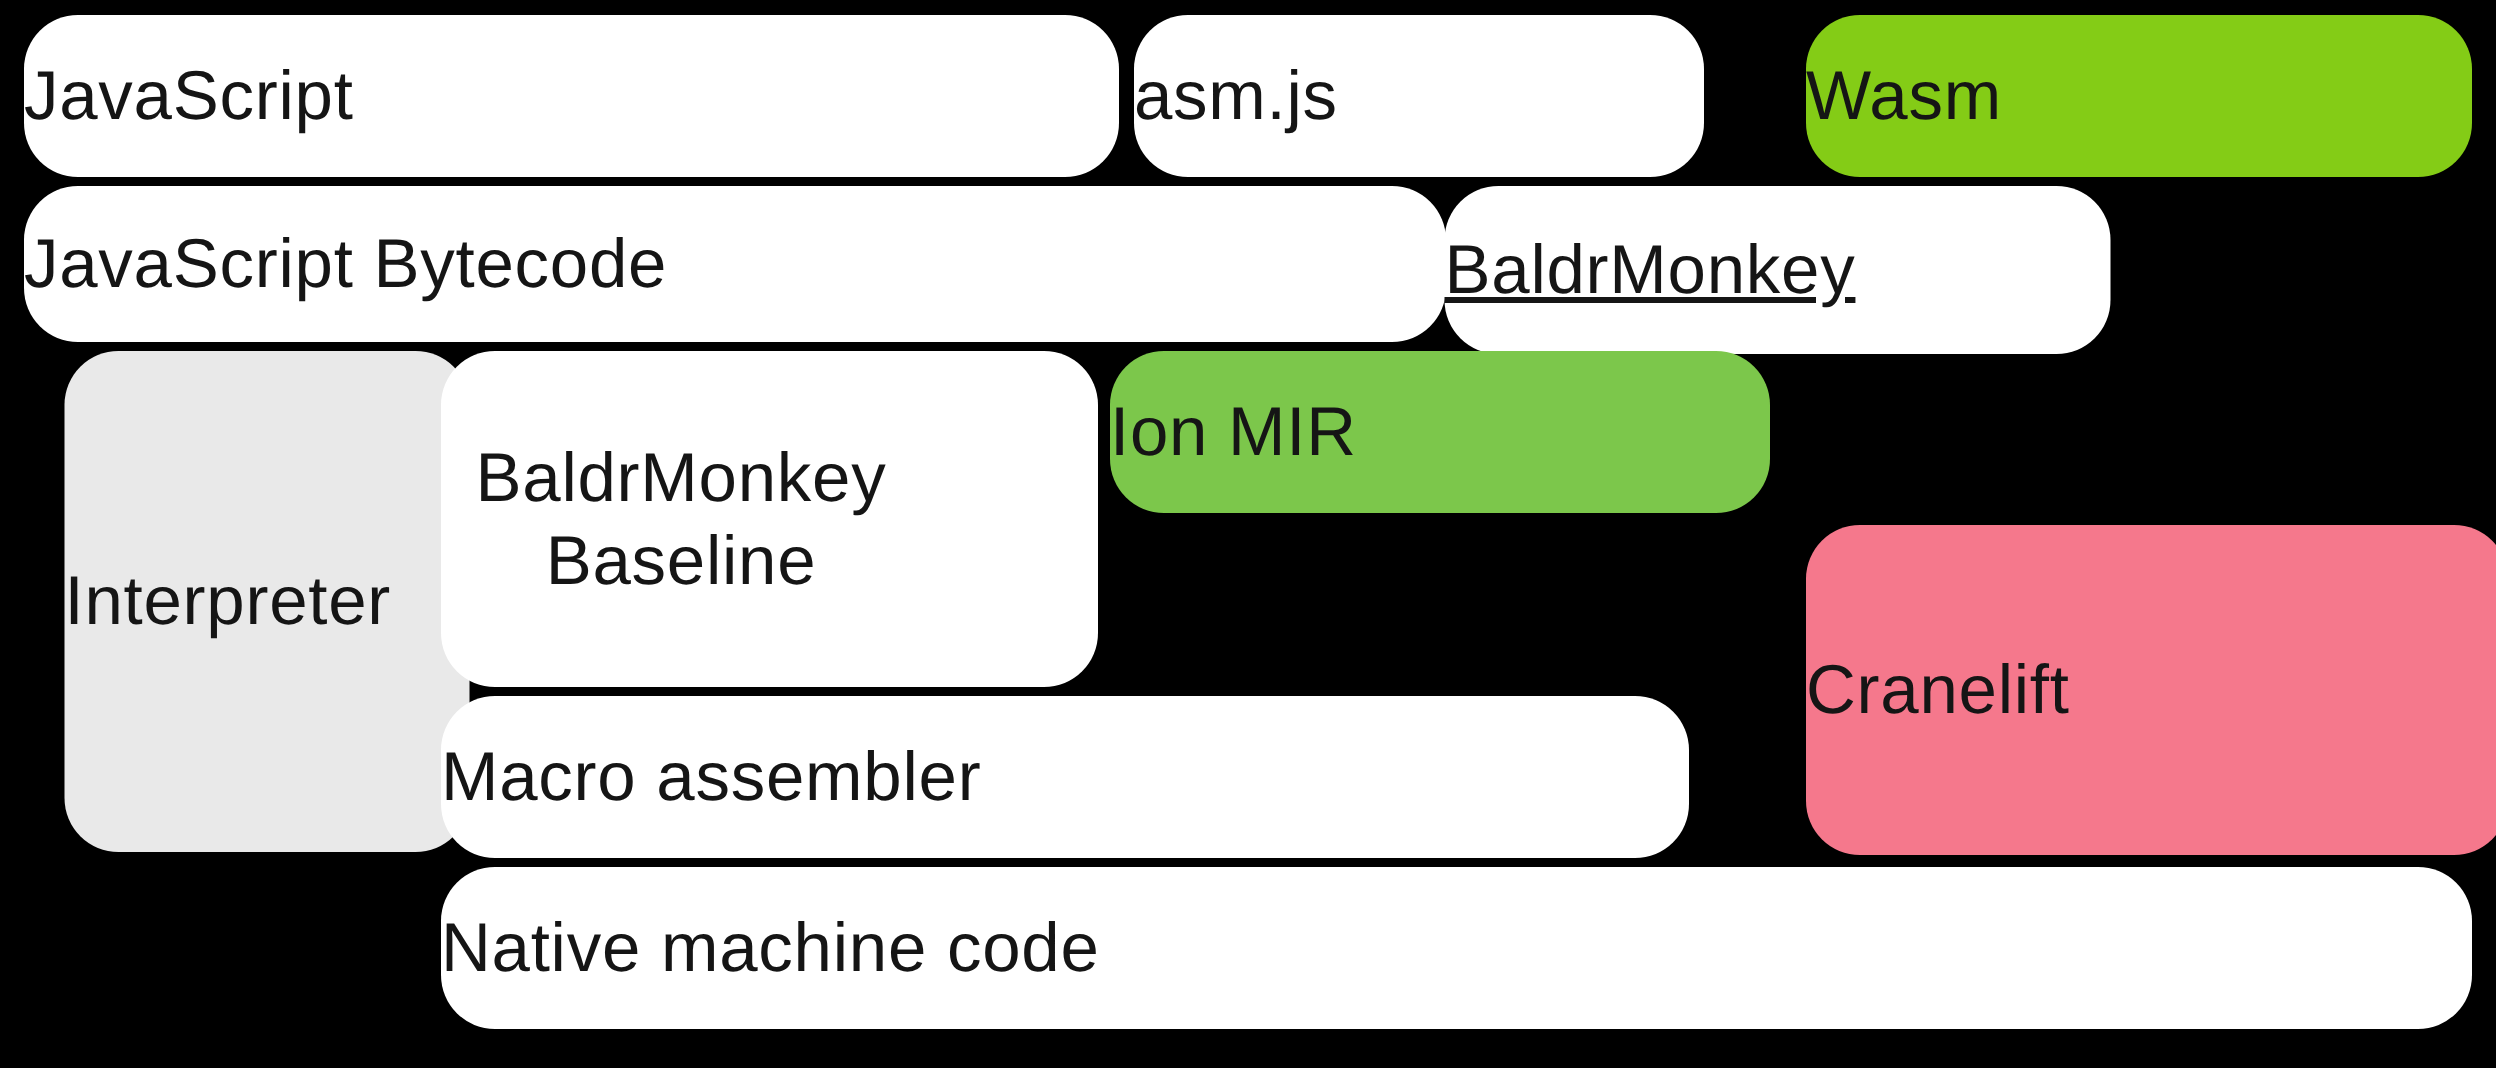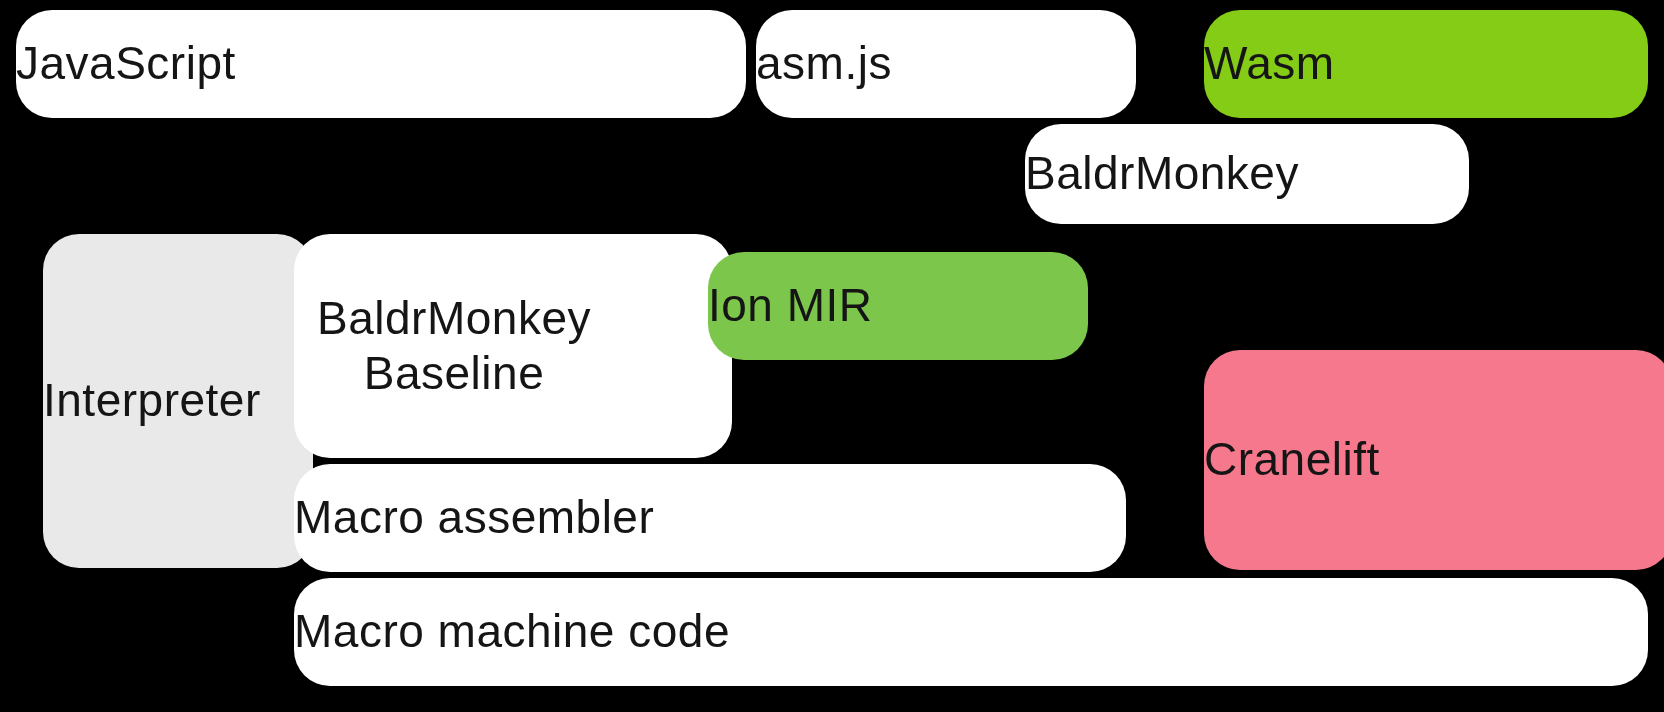--- a/index.html
+++ b/index.html
@@ -27,25 +27,25 @@
     font-size: 46px;
     line-height: 1.2;
     color: #151515;
     letter-spacing: 0.5px;
   }
   
   .b-js        { left: 16px;   top: 10px;  width: 730px;  height: 108px; }
   .b-asm       { left: 756px;  top: 10px;  width: 380px;  height: 108px; }
   .b-wasm      { left: 1204px; top: 10px;  width: 444px;  height: 108px; }
   .b-bytecode  { left: 16px;   top: 124px; width: 948px;  height: 104px; }
-  .b-baldr     { left: 1025px;  top: 124px; width: 444px;  height: 100px; }
+  .b-baldr     { left: 963px;  top: 124px; width: 444px;  height: 112px; text-decoration: underline; }
   .b-interp    { left: 16px;   top: 234px; width: 270px;  height: 334px; margin-left: 27px; }
   .b-baseline  { left: 294px;  top: 234px; width: 438px;  height: 224px; }
   .b-baseline .label { max-width: 320px; }
-  .b-ionmir    { left: 708px;  top: 234px; width: 380px;  height: 108px; margin-top: 18px; }
+  .b-ionmir    { left: 740px;  top: 234px; width: 440px;  height: 108px; }
   .b-ionlir    { left: 748px;  top: 350px; width: 440px;  height: 108px; }
   .b-cranelift { left: 1204px; top: 350px; width: 468px;  height: 220px; }
   .b-macro     { left: 294px;  top: 464px; width: 832px;  height: 108px; }
   .b-native    { left: 294px;  top: 578px; width: 1354px; height: 108px; }
 </style>
 </head>
 <body>
 
 <div class="stage">
 
@@ -54,20 +54,23 @@
   </div>
 
   <div class="box b-asm" style="background-color: rgb(255, 255, 255);">
     <span class="label">asm.js</span>
   </div>
 
   <div class="box b-wasm" style="background-color: #84cc16;">
     <span class="label">Wasm</span>
   </div>
 
+  <div class="box b-bytecode" style="background-color: rgb(255, 255, 255);">
+    <span class="label">JavaScript Bytecode</span>
+  </div>
 
   <div class="box b-baldr" style="background-color: rgb(255, 255, 255);">
     <span class="label">BaldrMonkey</span>
   </div>
 
   <div class="box b-interp" style="background-color: rgb(233, 233, 233);">
     <span class="label">Interpreter</span>
   </div>
 
   <div class="box b-baseline" style="background-color: rgb(255, 255, 255);">
@@ -81,16 +84,16 @@
 
   <div class="box b-cranelift" style="background-color: rgb(245, 120, 140);">
     <span class="label">Cranelift</span>
   </div>
 
   <div class="box b-macro" style="background-color: rgb(255, 255, 255);">
     <span class="label">Macro assembler</span>
   </div>
 
   <div class="box b-native" style="background-color: rgb(255, 255, 255);">
-    <span class="label">Macro machine code</span>
+    <span class="label">Native machine code</span>
   </div>
 
 </div>
 
 </body></html>

